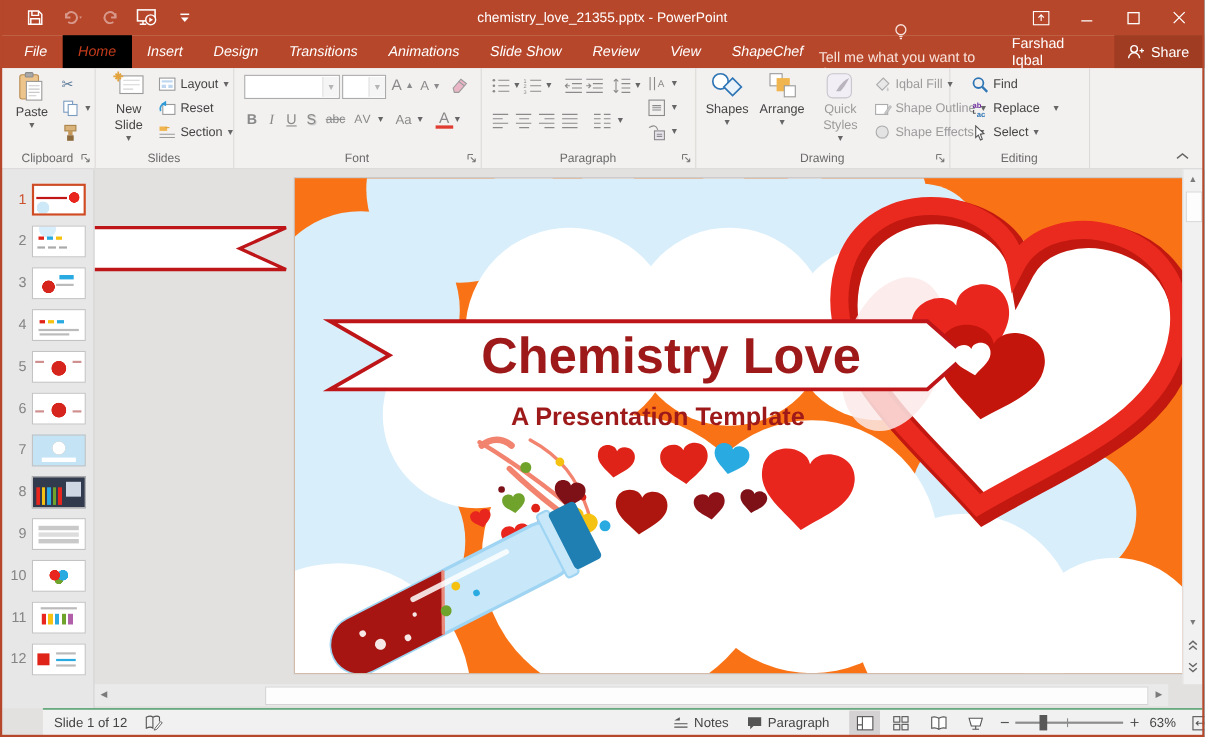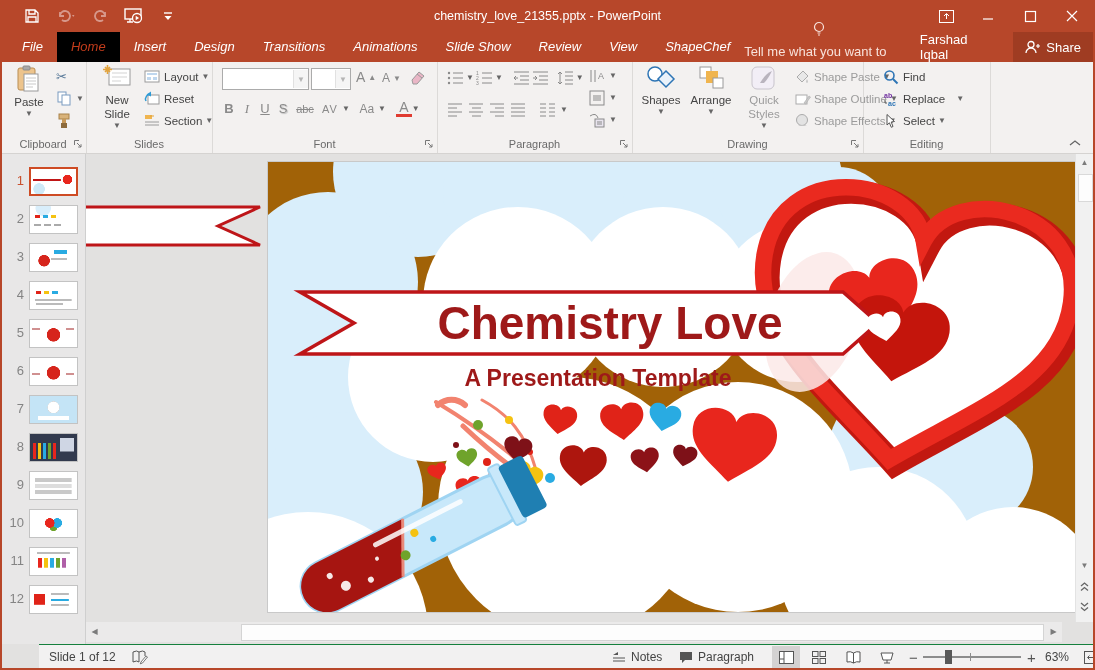--- a/index.html
+++ b/index.html
@@ -58,21 +58,21 @@
   .a-heart-center2{background-position:0 0,0 0,6% 60%,93% 60%;}
   .a-clock{background-color:#C4E4F6;background-image:radial-gradient(circle 8px at 50% 42%,#fff 68%,#DADADA 74%,transparent 78%),linear-gradient(#fff 0 0);background-size:auto,66% 4px;background-position:0 0,50% 88%;}
   .a-chart-dark{background-color:#323A4E;background-image:linear-gradient(90deg,#E8261D 0 3px,transparent 3px 5px,#F5C211 5px 8px,transparent 8px 10px,#29ABE2 10px 13px,transparent 13px 15px,#6FA32B 15px 18px,transparent 18px 20px,#E8261D 20px 23px,transparent 23px),linear-gradient(90deg,#CFD6E4 0 14px,transparent 14px);background-size:50% 60%,30% 50%;background-position:12% 85%,92% 30%;}
   .a-rows{background-image:linear-gradient(#C9C9C9 0 0),linear-gradient(#DDD 0 0),linear-gradient(#C9C9C9 0 0);background-size:78% 4px,78% 4px,78% 4px;background-position:50% 28%,50% 54%,50% 80%;}
   .a-venn{background-image:radial-gradient(circle 5px at 42% 48%,#E8261D 92%,transparent),radial-gradient(circle 5px at 58% 48%,#29ABE2 92%,transparent),radial-gradient(circle 4px at 50% 64%,#6FA32B 92%,transparent);}
   .a-people{background-image:linear-gradient(90deg,#E8261D 0 4px,transparent 4px 6px,#F5C211 6px 10px,transparent 10px 12px,#29ABE2 12px 16px,transparent 16px 18px,#6FA32B 18px 22px,transparent 22px 24px,#B05FA8 24px 28px,transparent 28px),linear-gradient(#BBB 0 0);background-size:64% 36%,70% 2px;background-position:50% 60%,50% 14%;}
   .a-list{background-image:linear-gradient(#E02318 0 0),linear-gradient(#BBB 0 0),linear-gradient(#29ABE2 0 0),linear-gradient(#BBB 0 0);background-size:24% 40%,38% 2px,38% 2px,38% 2px;background-position:10% 50%,72% 28%,72% 50%,72% 72%;}
 
   
   .canvas{position:absolute;left:86px;top:154px;right:19px;height:468px;background:#E2E1E0;overflow:hidden;}
-  .slide{position:absolute;left:182px;top:8px;width:807px;height:450px;background:#a16207;box-shadow:0 0 0 1px #C9C9C9;overflow:hidden;}
+  .slide{position:absolute;left:182px;top:8px;width:807px;height:450px;background:#f97316;box-shadow:0 0 0 1px #C9C9C9;overflow:hidden;}
   .banner-overflow{position:absolute;left:0;top:50px;width:178px;height:44px;overflow:hidden;}
 
   
   .vscroll{position:absolute;right:2px;top:154px;width:17px;height:468px;background:#F1F1F1;border-left:1px solid #E3E3E3;}
   .sbtn{position:absolute;left:0;width:17px;height:17px;display:flex;align-items:center;justify-content:center;color:#7B7B7B;font-size:8px;}
   .vthumb{position:absolute;left:2px;top:20px;width:13px;height:26px;background:#FDFDFD;border:1px solid #D9D9D9;}
   .hscroll{position:absolute;left:86px;top:622px;height:20px;right:33px;background:#EBEAEA;}
   .hbtn{position:absolute;top:1px;width:17px;height:17px;display:flex;align-items:center;justify-content:center;color:#7B7B7B;font-size:8px;}
   .hthumb{position:absolute;left:155px;top:2px;right:18px;height:15px;background:#FDFDFD;border:1px solid #D4D4D4;}
 
@@ -398,21 +398,21 @@
             <path d="M10,18 q6,-10 12,-12 q-4,8 -8,12 z" fill="#B9B4BE"></path>
           </svg>
         <span class="lbl dis" style="width:46px">Quick Styles</span>
         <span class="arrow">▼</span>
       </div>
       <div class="smallrow dis" style="left:162px;top:7px;">
         <svg class="pico">
             <path d="M3,8 l6,-6 5,5 -6,6 z" fill="#E8E8E8" stroke="#ABABAB"></path>
             <path d="M13,10 q2,3 0,4 q-2,-1 0,-4" fill="#C9C9C9"></path>
           </svg>
-        <span>Shape Paste</span>
+        <span>Iqbal Fill</span>
           <span class="arrow">▼</span>
       </div>
       <div class="smallrow dis" style="left:162px;top:29px;">
         <svg class="pico">
             <rect x="2" y="4" width="11" height="9" fill="#fff" stroke="#ABABAB"></rect>
             <path d="M10,12 l5,-7 1.5,1 -5,7 z" fill="#C9C9C9" stroke="#ABABAB" stroke-width="0.6"></path>
           </svg>
         <span>Shape Outline</span>
           <span class="arrow">▼</span>
       </div>

